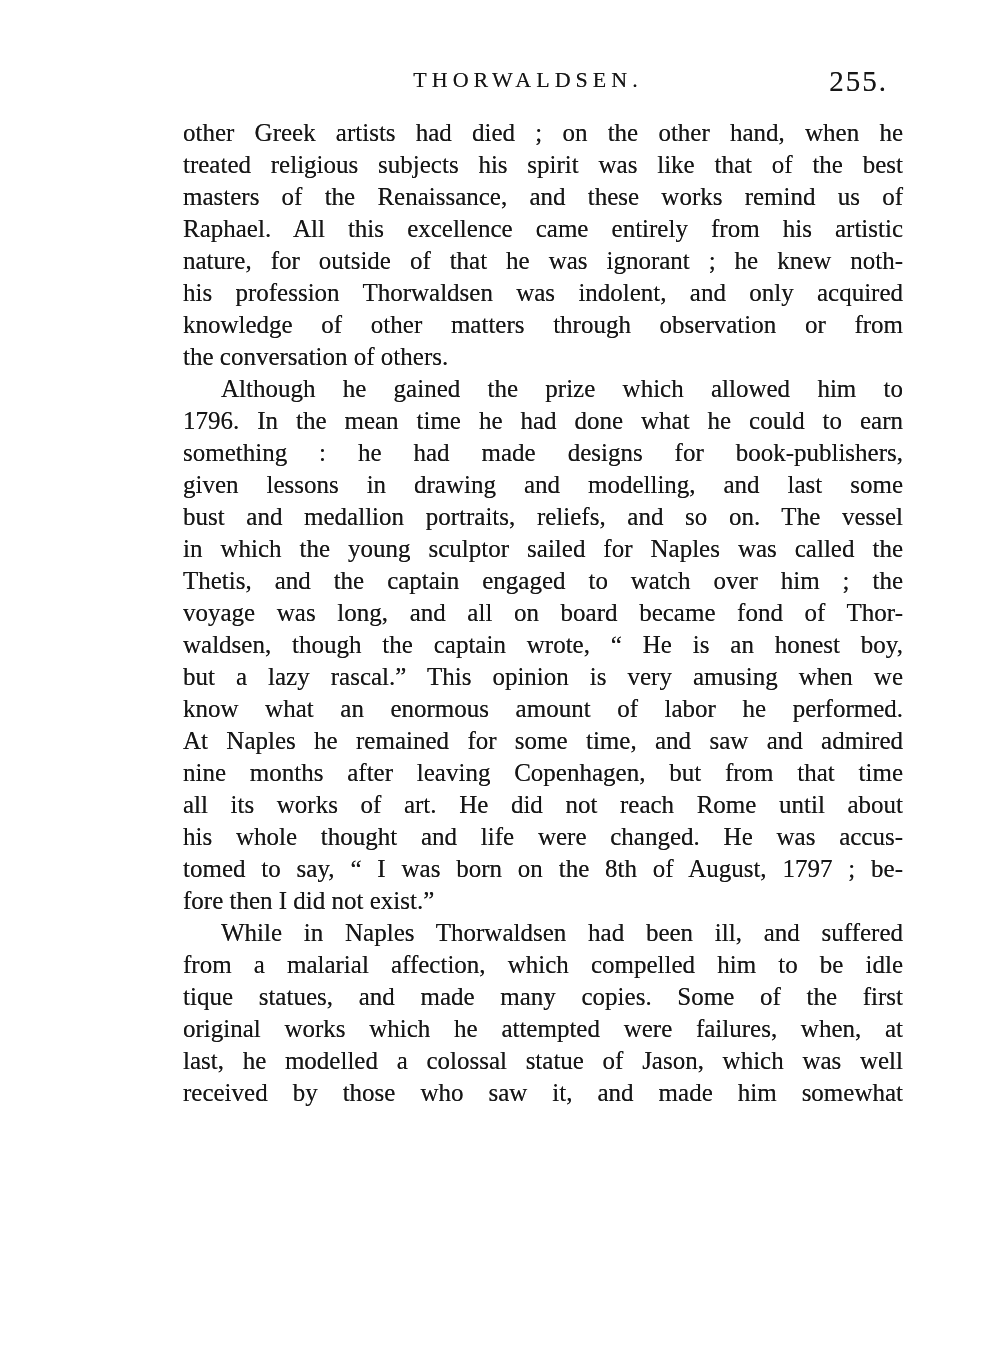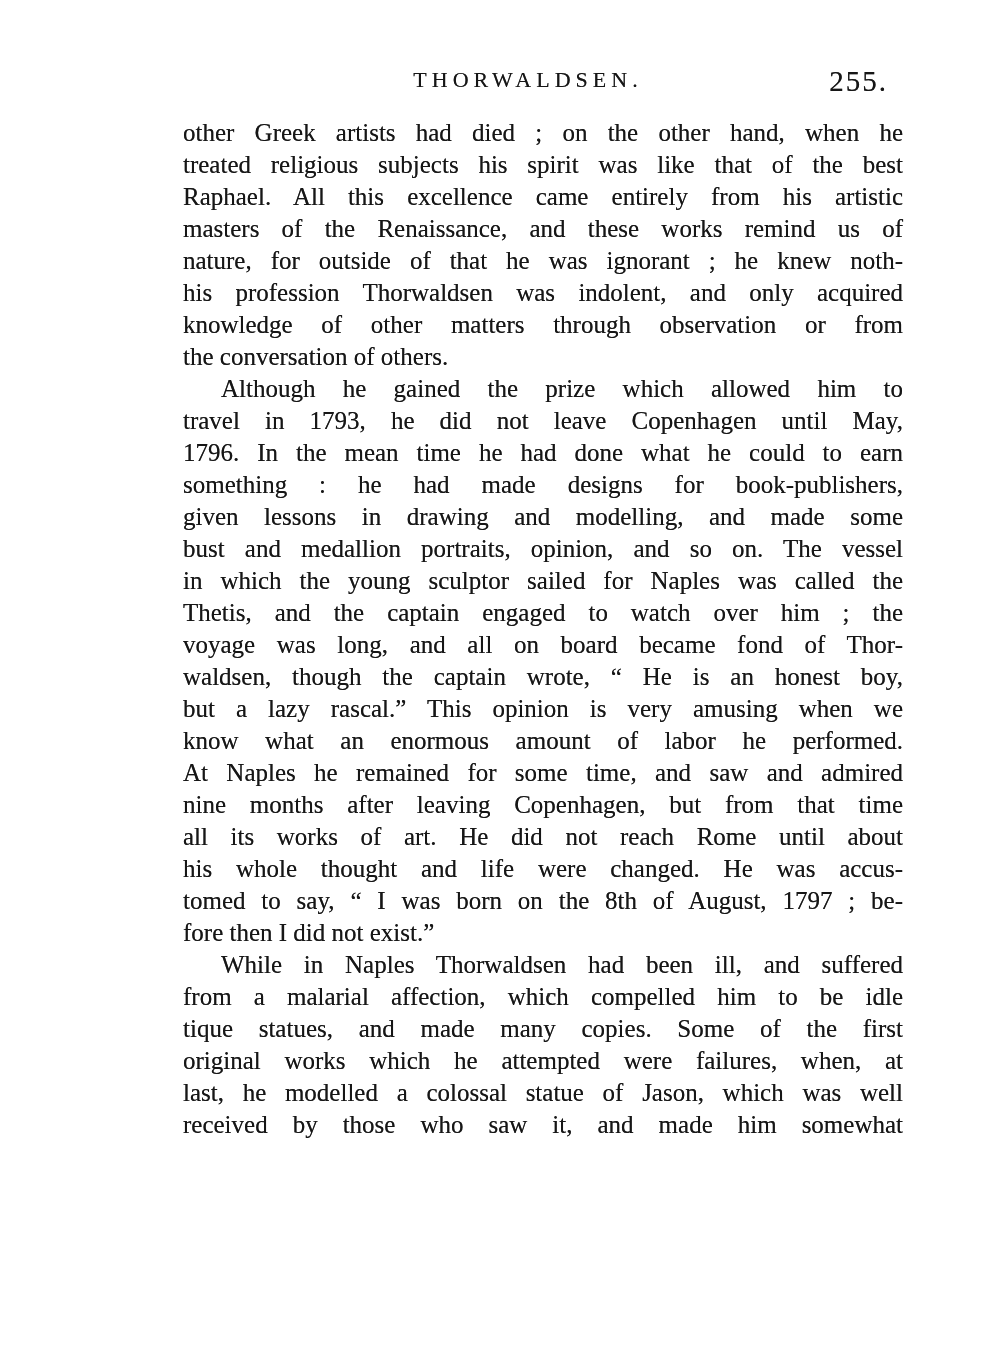--- a/index.html
+++ b/index.html
@@ -47,33 +47,32 @@
 
   <div class="header">
     <span class="running-title">THORWALDSEN.</span>
     <span class="page-number">255.</span>
   </div>
 
   <div class="body-text">
 
     <div class="line">other Greek artists had died ; on the other hand, when he</div>
     <div class="line">treated religious subjects his spirit was like that of the best</div>
+    <div class="line">masters of the Renaissance, and these works remind us of</div>
     <div class="line">Raphael.  All this excellence came entirely from his artistic</div>
-    <div class="line">masters of the Renaissance, and these works remind us of</div>
     <div class="line">nature, for outside of that he was ignorant ; he knew noth-</div>
     <div class="line">his profession Thorwaldsen was indolent, and only acquired</div>
     <div class="line">knowledge of other matters through observation or from</div>
     <div class="line endline">the conversation of others.</div>
 
     <div class="line indent">Although he gained the prize which allowed him to</div>
-    <div class="line">travel in 1793, he did not leave Copenhagen until May,</div>
     <div class="line">1796.  In the mean time he had done what he could to earn</div>
     <div class="line">something :  he had made designs for book-publishers,</div>
-    <div class="line">given lessons in drawing and modelling, and made some</div>
-    <div class="line">bust and medallion portraits, opinion, and so on.  The vessel</div>
+    <div class="line">given lessons in drawing and modelling, and last some</div>
+    <div class="line">bust and medallion portraits, reliefs, and so on.  The vessel</div>
     <div class="line">in which the young sculptor sailed for Naples was called the</div>
     <div class="line">Thetis, and the captain engaged to watch over him ; the</div>
     <div class="line">voyage was long, and all on board became fond of Thor-</div>
     <div class="line">waldsen, though the captain wrote, “ He is an honest boy,</div>
     <div class="line">but a lazy rascal.”   This opinion is very amusing when we</div>
     <div class="line">know what an enormous amount of labor he performed.</div>
     <div class="line">At Naples he remained for some time, and saw and admired</div>
     <div class="line">nine months after leaving Copenhagen, but from that time</div>
     <div class="line">all its works of art.   He did not reach Rome until about</div>
     <div class="line">his whole thought and life were changed.   He was accus-</div>

